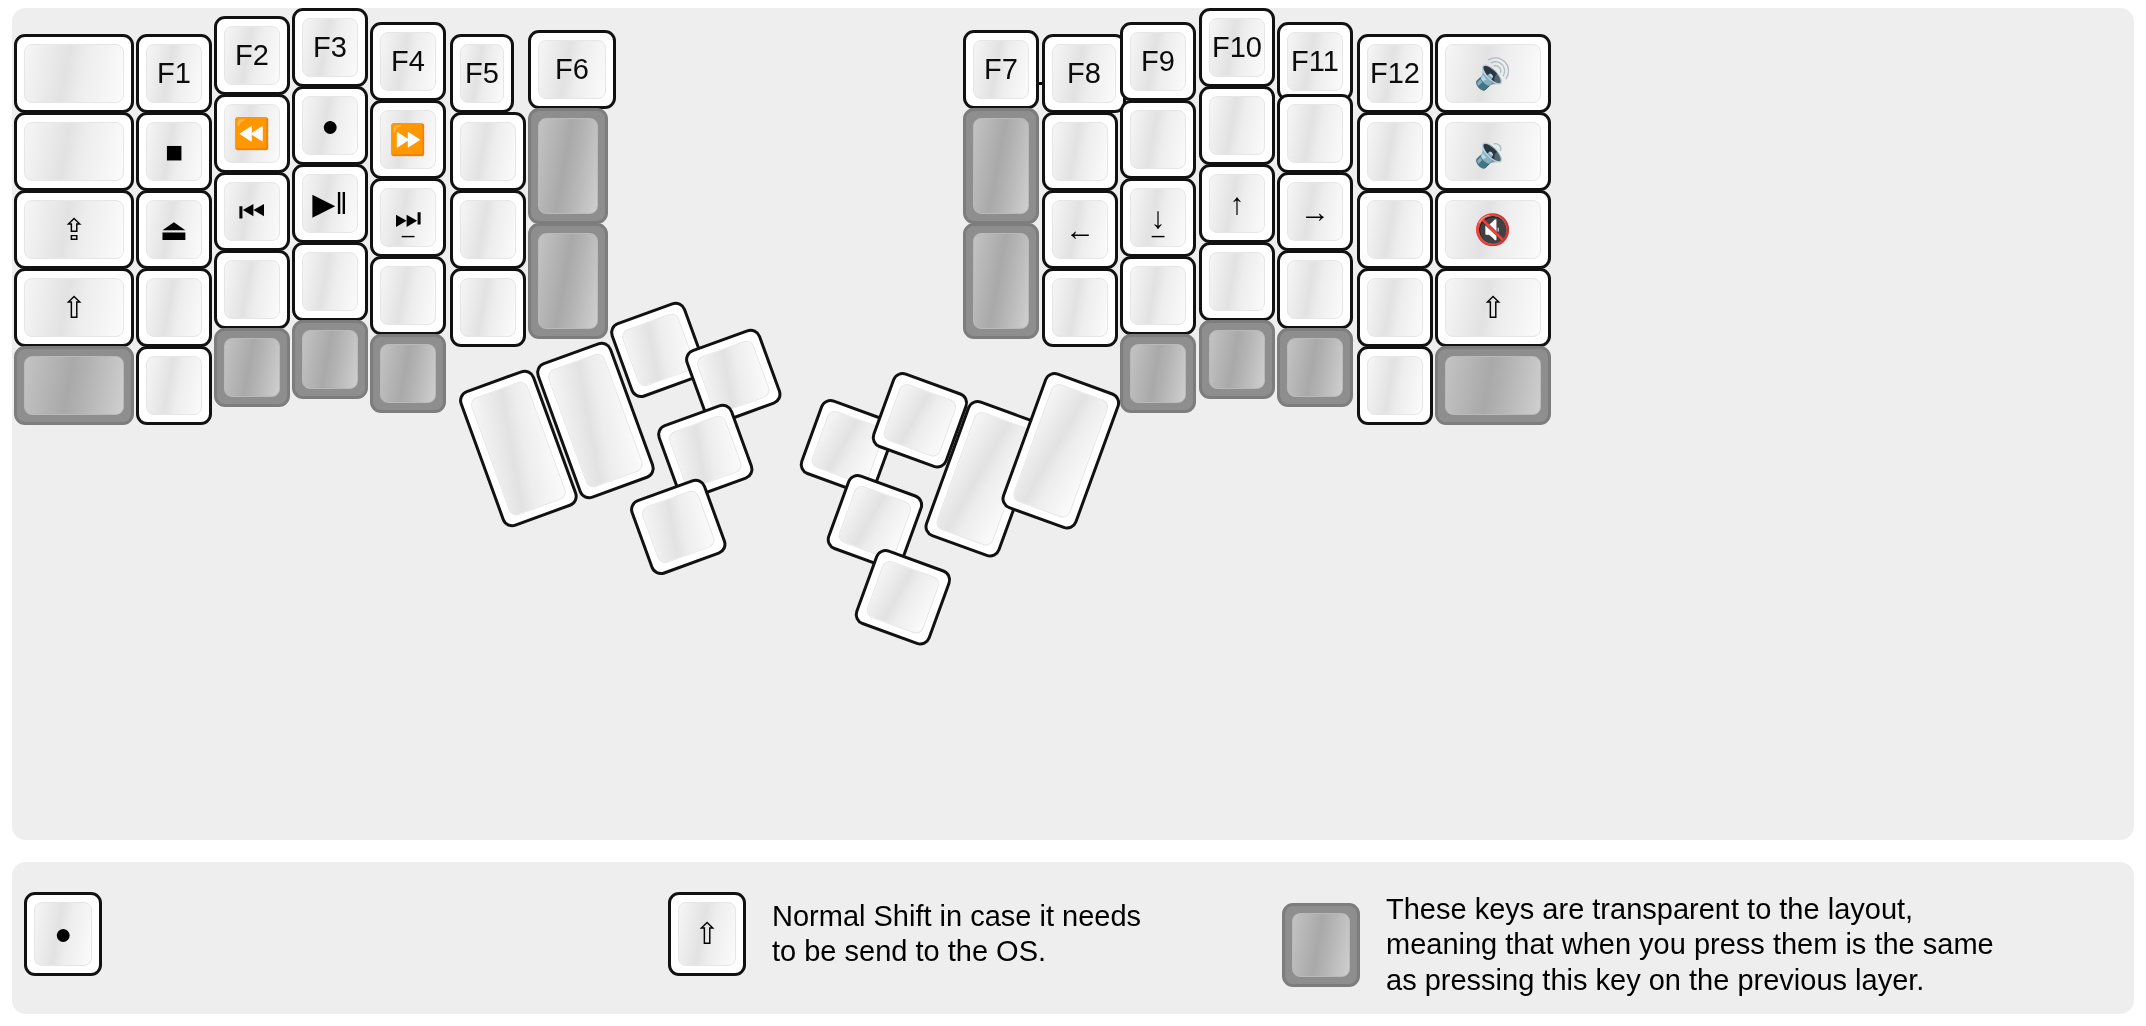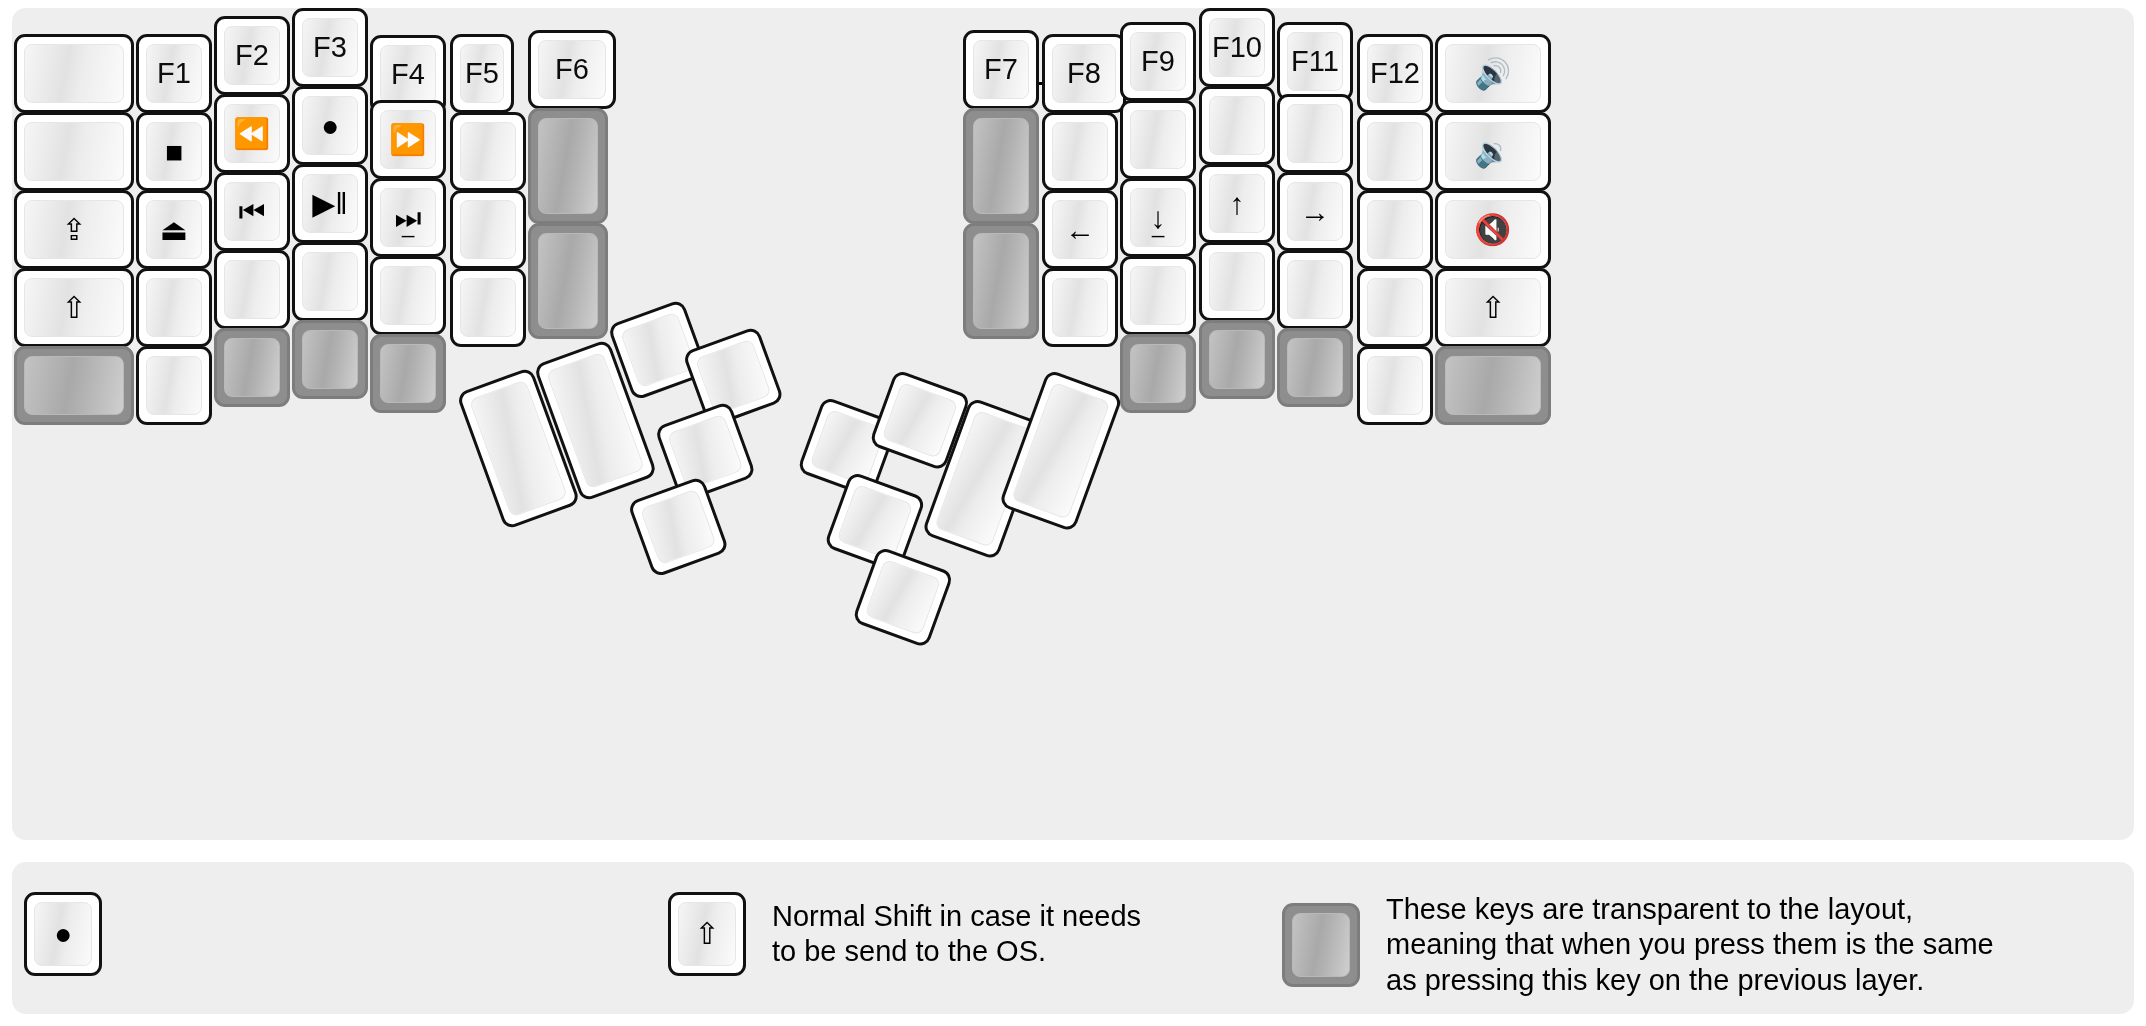--- a/index.html
+++ b/index.html
@@ -220,21 +220,21 @@
         <div class="cap">
           <span class="glyph">▶‖</span>
         </div>
       </div>
       <div class="key" style="left: 292px; top: 242px; width: 76px; height: 79px;">
         <div class="cap"></div>
       </div>
       <div class="key trans" style="left: 292px; top: 320px; width: 76px; height: 79px;">
         <div class="cap"></div>
       </div>
-      <div class="key" style="left: 370px; top: 22px; width: 76px; height: 79px; margin-top: 13px;">
+      <div class="key" style="left: 370px; top: 22px; width: 76px; height: 79px;">
         <div class="cap">
           <span class="lbl">F4</span>
         </div>
       </div>
       <div class="key" style="left: 370px; top: 100px; width: 76px; height: 79px;">
         <div class="cap">
           <span class="glyph">⏩</span>
         </div>
       </div>
       <div class="key" style="left: 370px; top: 178px; width: 76px; height: 79px;">

